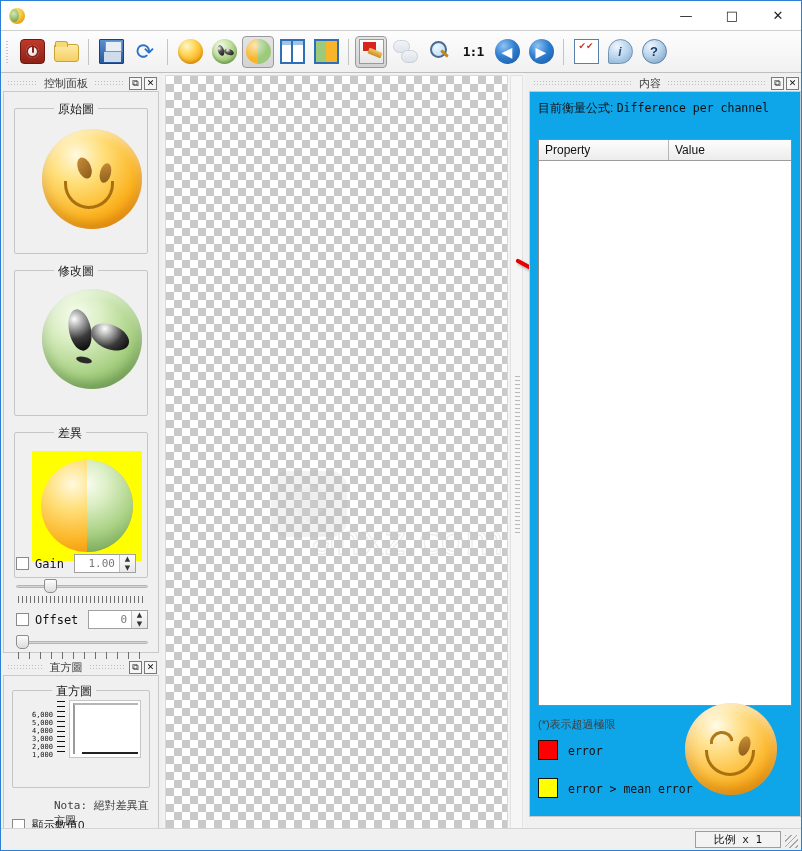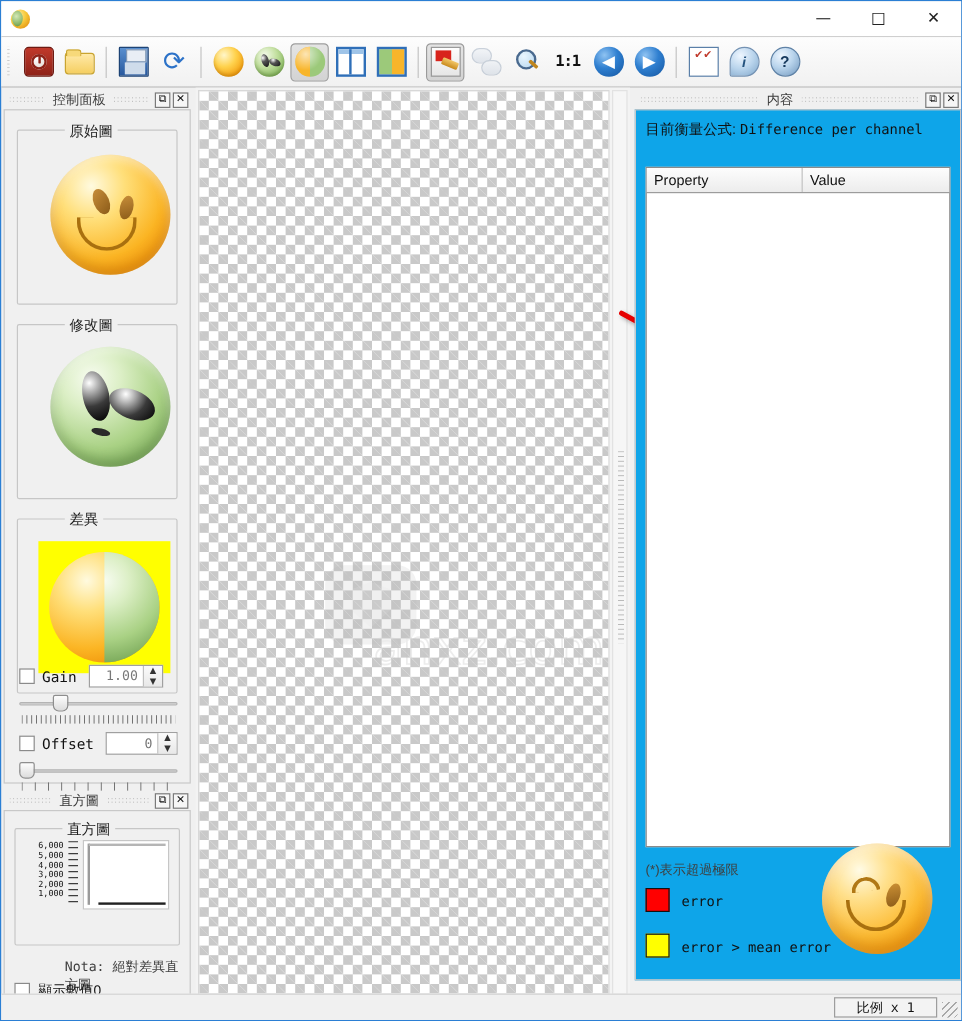--- a/index.html
+++ b/index.html
@@ -473,21 +473,21 @@
       <div class="cap-title">直方圖</div>
       <div class="cap-dots"></div>
       <div class="cap-btn">⧉</div>
       <div class="cap-btn">✕</div>
     </div>
 
     <div class="hp-body">
       <div class="grp" style="left:8px;top:14px;width:138px;height:98px;">
         <div class="grp-title">直方圖</div>
 
-        <div class="histylabels" style="left:6px;top:10px;width:34px;">
+        <div class="histylabels" style="left:6px;top:20px;width:34px;">
           <div>6,000</div>
           <div>5,000</div>
           <div>4,000</div>
           <div>3,000</div>
           <div>2,000</div>
           <div>1,000</div>
         </div>
         <div class="histyticks" style="left:44px;top:10px;width:8px;height:52px;"></div>
 
         <div class="histplot" style="left:56px;top:9px;width:72px;height:58px;">

